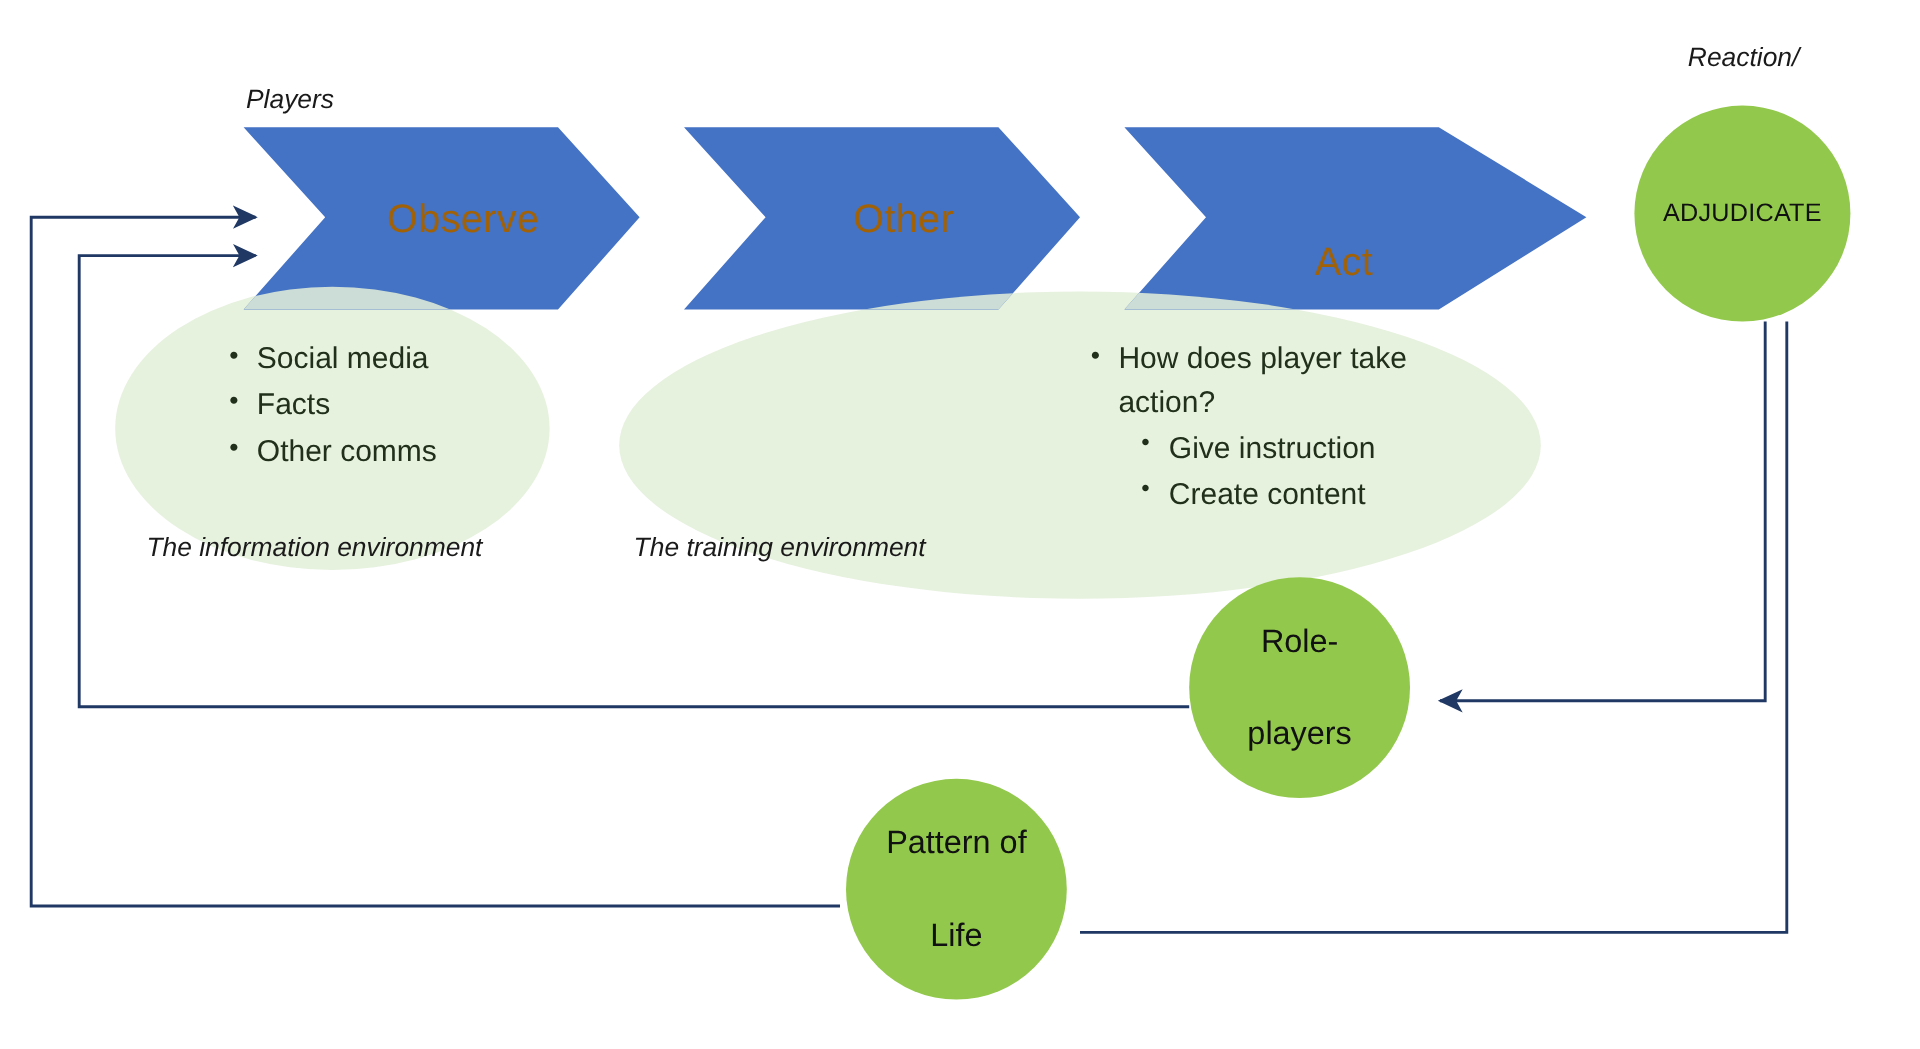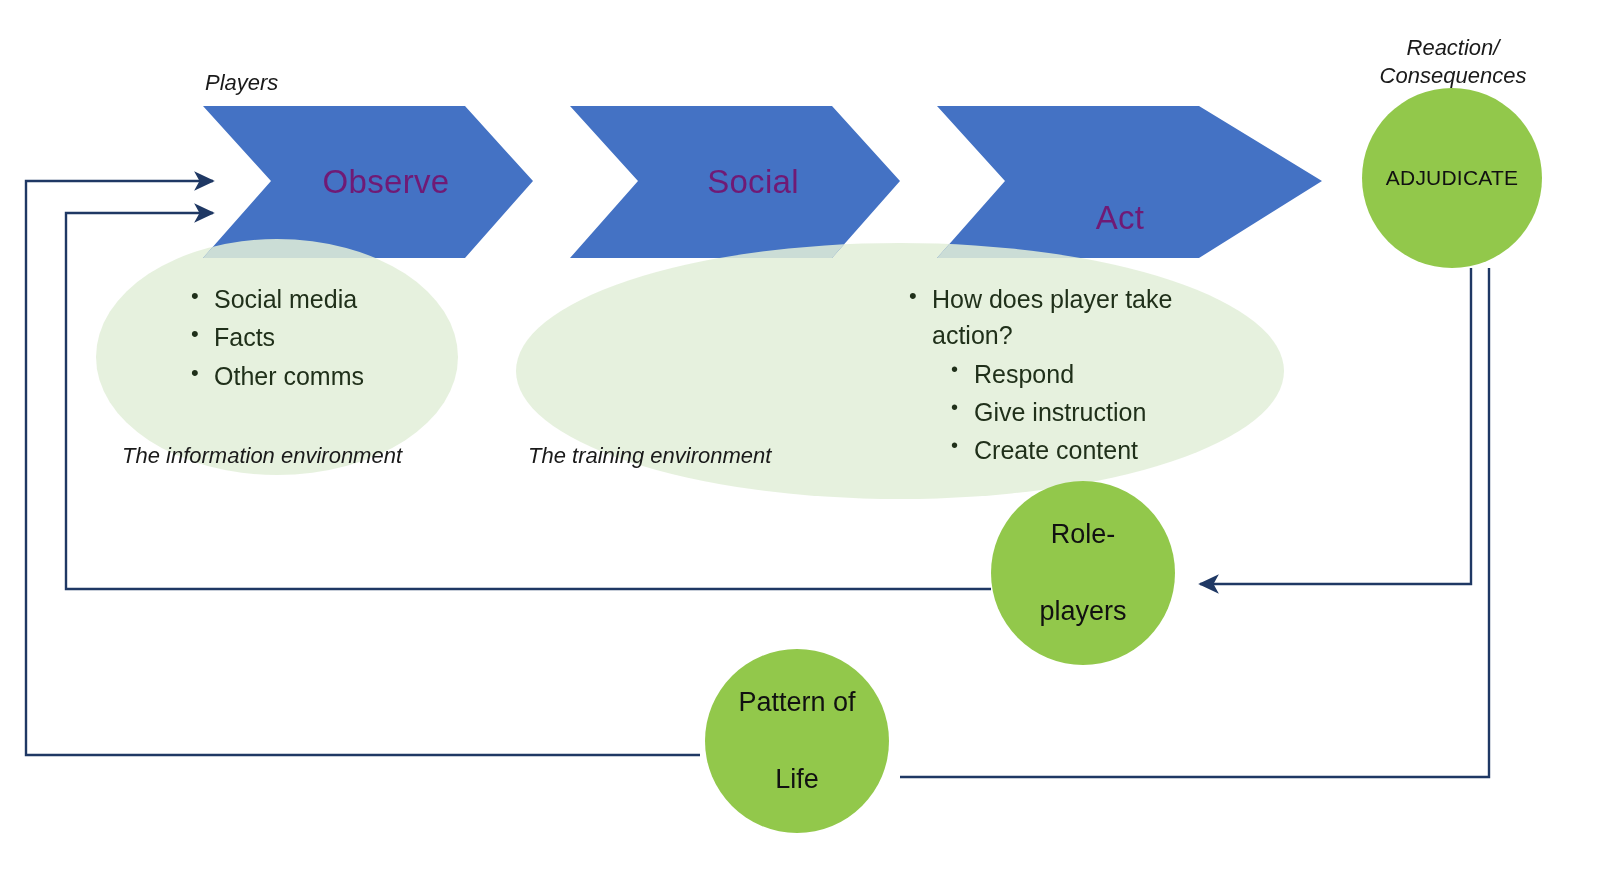--- a/index.html
+++ b/index.html
@@ -31,21 +31,21 @@
     left: 0;
     top: 0;
     width: 1600px;
     height: 874px;
     pointer-events: none;
   }
   .txt-layer > * { pointer-events: auto; }
 
   .chev-label {
     position: absolute;
-    color: #701a75;
+    color: #a16207;
     font-size: 33px;
     font-weight: 400;
     letter-spacing: 0.3px;
     text-align: center;
     white-space: nowrap;
   }
 
   .italic-note {
     position: absolute;
     font-style: italic;
@@ -163,29 +163,28 @@
       <path d="M991,589 L66,589 L66,213 L213,213" marker-end="url(#arrowNavy)"></path>
 
       <path d="M700,755 L26,755 L26,181 L213,181" marker-end="url(#arrowNavy)"></path>
     </g>
   </svg>
 
   <div class="txt-layer">
 
     <div class="chev-label" style="left:271px; top:163px; width:230px;">Observe</div>
 
-    <div class="chev-label" style="left:638px; top:163px; width:230px;">Social</div>
+    <div class="chev-label" style="left:638px; top:163px; width:230px;">Other</div>
 
     <div class="chev-label" style="left:1005px; top:163px; width:230px;margin-top:36px;">Act</div>
 
     <div class="italic-note" style="left:205px; top:70px;">Players</div>
 
     <div class="italic-note center" style="left:1322px; top:18px; width:262px; white-space:normal; line-height:1.28;margin-top:16px;">
       <div>Reaction/</div>
-      <div>Consequences</div>
     </div>
 
     <div class="bullets" style="left:188px; top:281px; width:300px;">
       <ul>
         <li>
           <span class="li-text">Social media</span>
         </li>
         <li>
           <span class="li-text">Facts</span>
         </li>
@@ -198,23 +197,20 @@
     <div class="italic-note" style="left:122px; top:443px;">The information environment</div>
 
 
     <div class="italic-note" style="left:528px; top:443px;">The training environment</div>
 
     <div class="bullets" style="left:906px; top:281px; width:300px;">
       <ul>
         <li>
           <span class="li-text">How does player take action?</span>
           <ul class="sub">
-            <li>
-              <span class="li-text">Respond</span>
-            </li>
             <li>
               <span class="li-text">Give instruction</span>
             </li>
             <li>
               <span class="li-text">Create content</span>
             </li>
           </ul>
         </li>
       </ul>
     </div>

